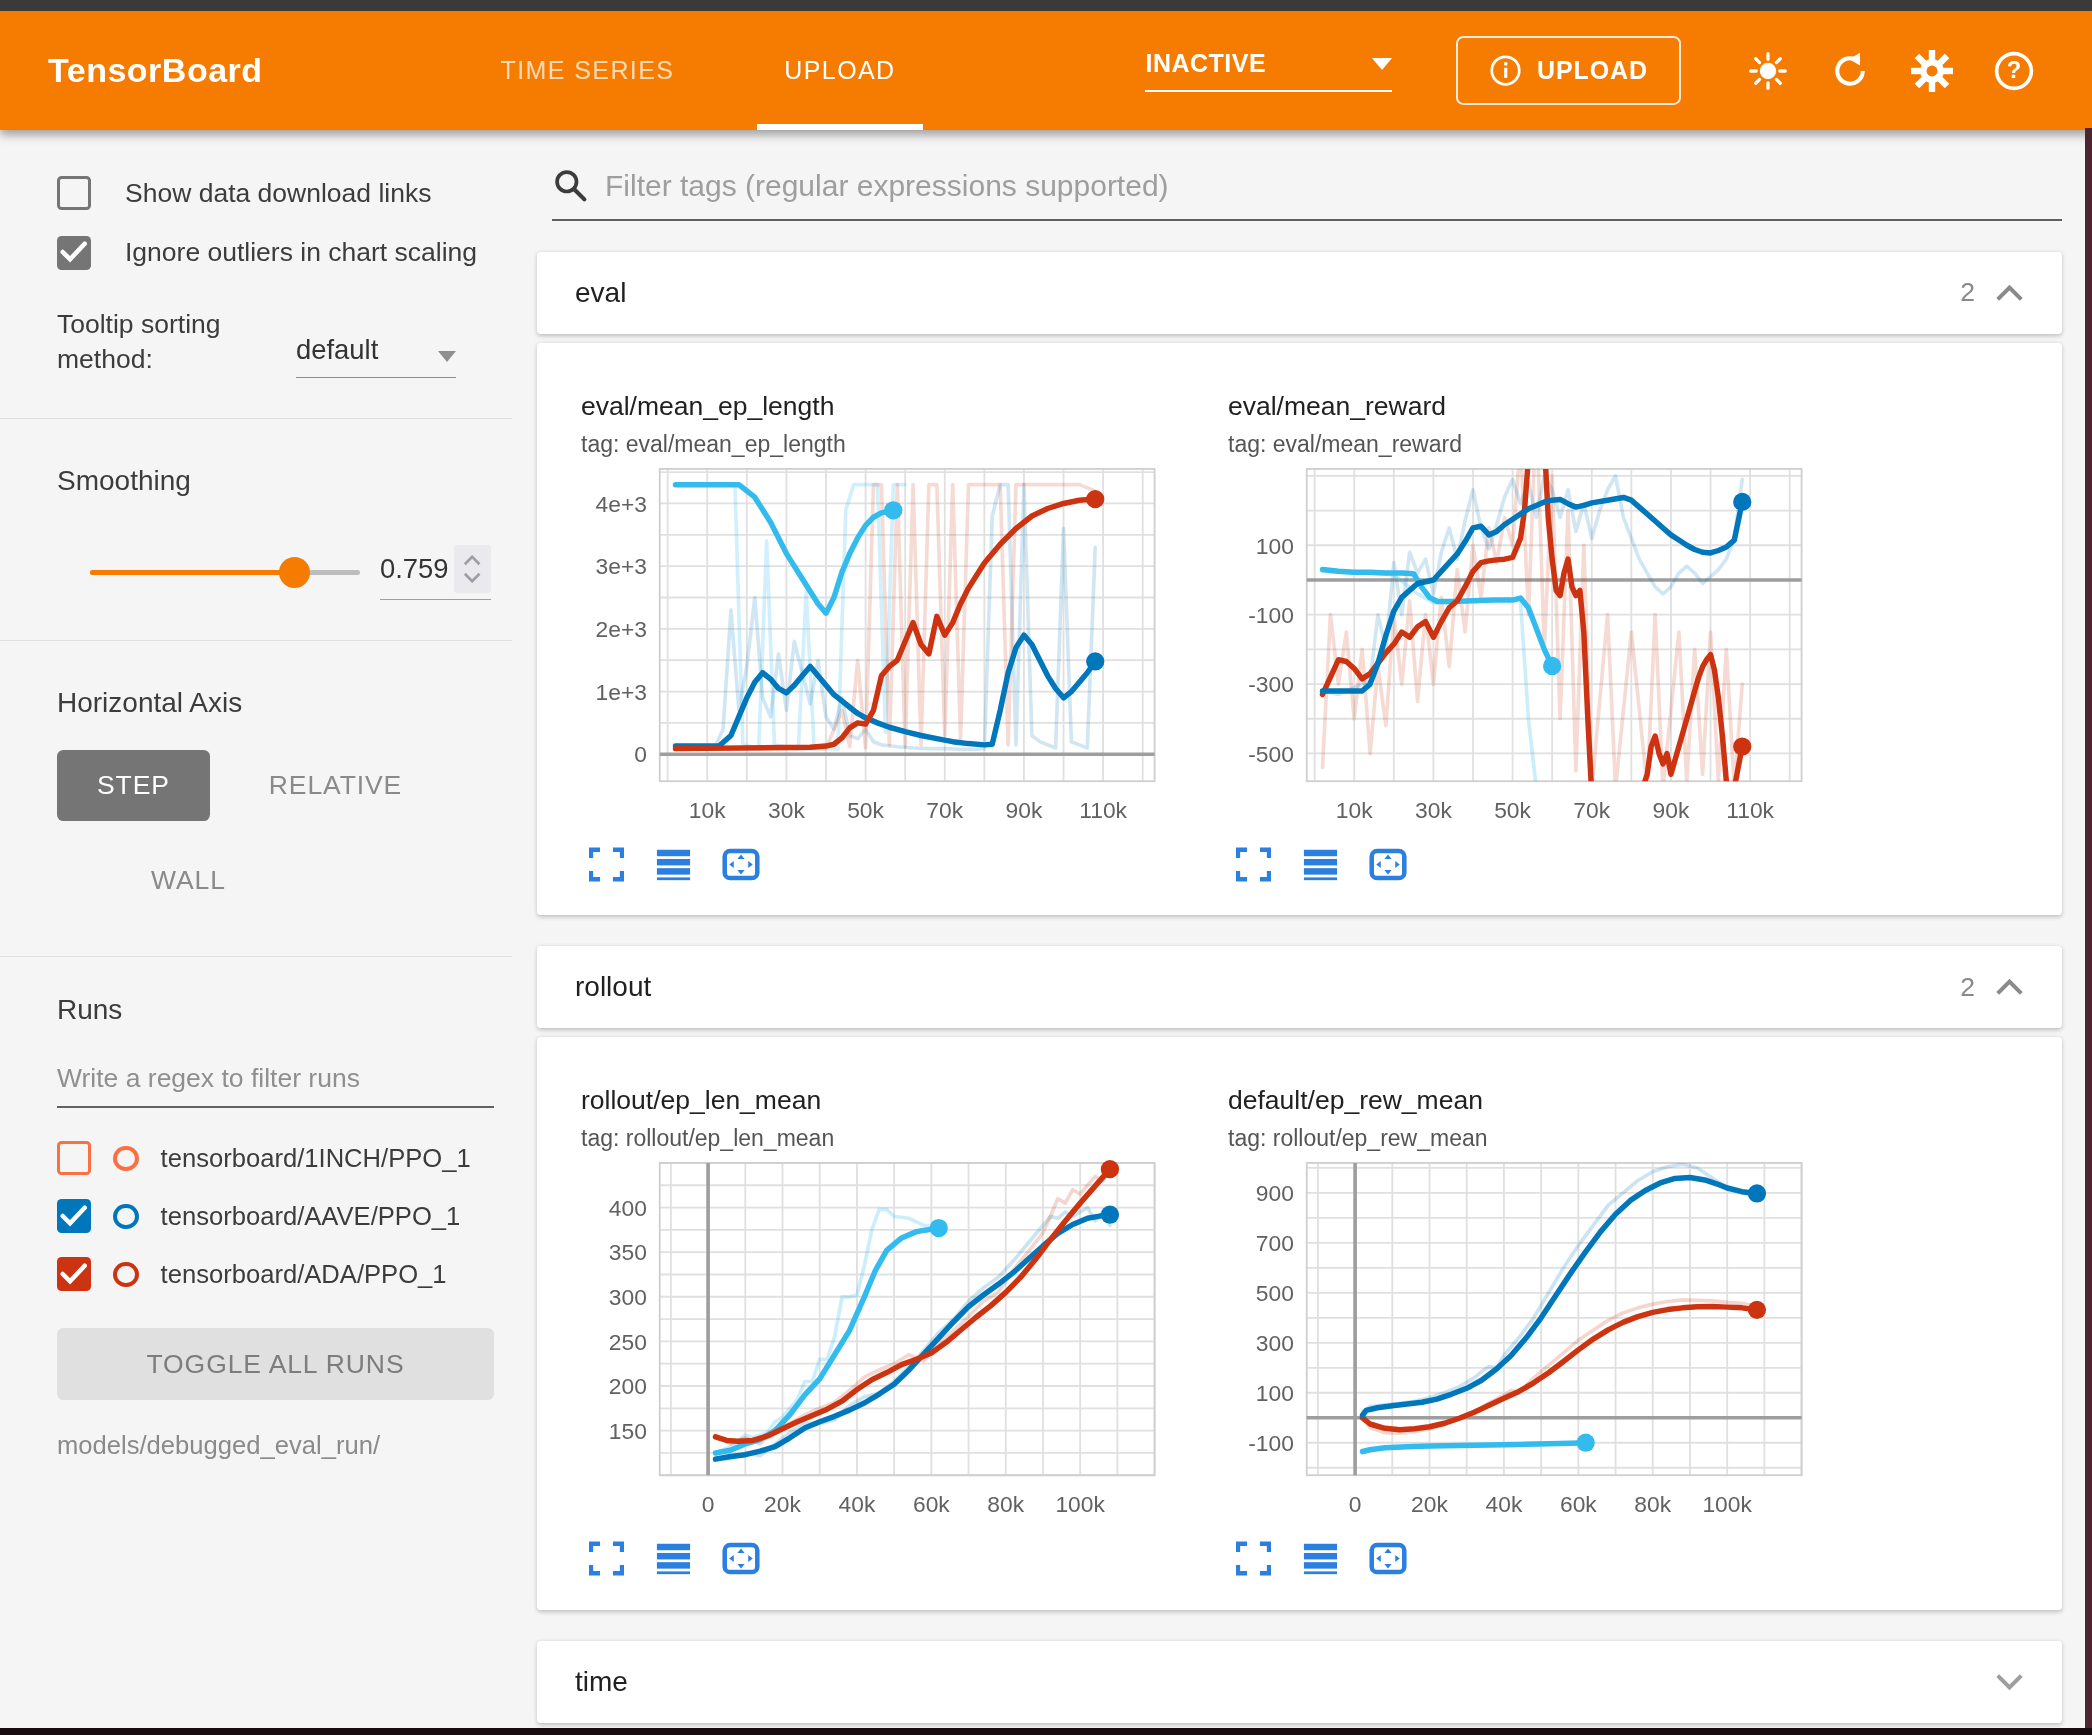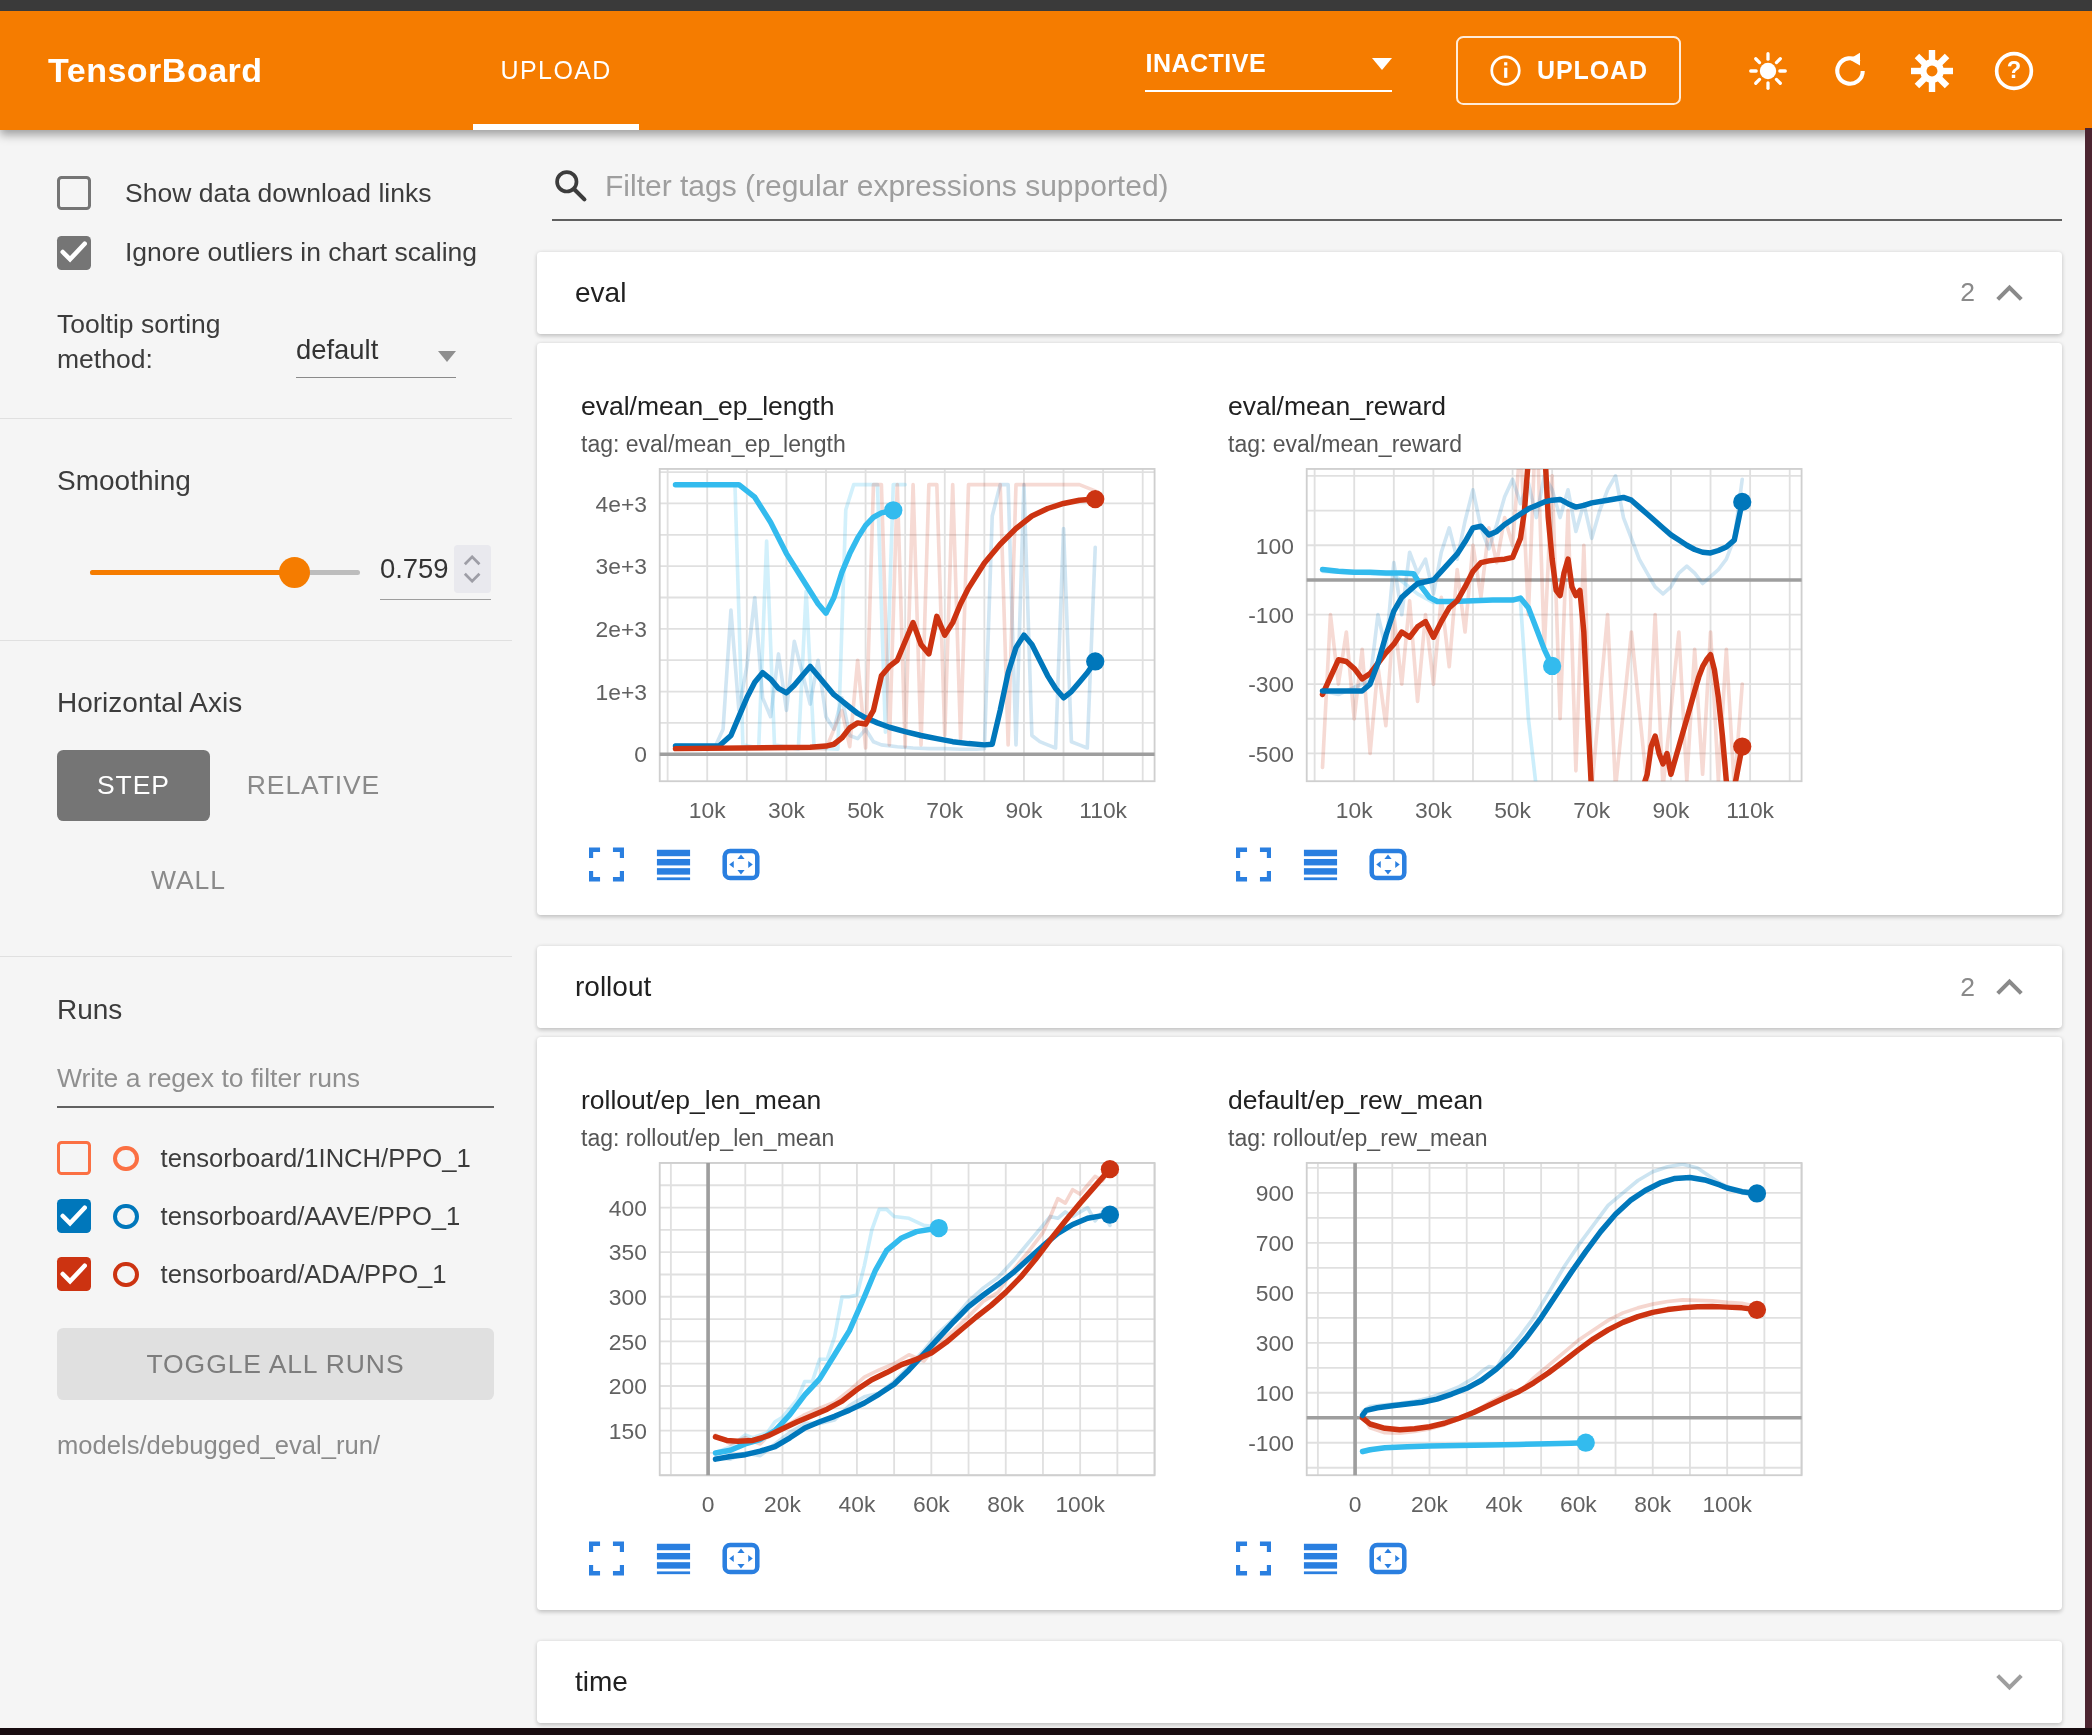--- a/index.html
+++ b/index.html
@@ -42,21 +42,21 @@
   .sec-title { font-size:28px; color:#3c3c3c; }
   .smooth-row { display:flex; align-items:center; margin-top:48px; }
   .slider { position:relative; width:270px; height:5.5px; margin-left:33px; background:#bdbdbd; border-radius:2.7px; flex:none; }
   .slider .fill { position:absolute; left:0; top:0; bottom:0; width:75.9%; background:#f57c00; border-radius:2.7px; }
   .slider .knob { position:absolute; left:75.9%; top:50%; width:31px; height:31px; margin:-15.5px 0 0 -15.5px; border-radius:50%; background:#f57c00; cursor:pointer; }
   .smooth-valbox { display:flex; align-items:center; margin-left:20px; border-bottom:1.8px solid #9e9e9e; padding-bottom:5.5px; }
   .smooth-val { font-size:27.4px; color:#333; }
   .spinner { width:37px; height:48px; background:#e9e9ee; border-radius:3.7px; margin-left:5.5px; display:flex; flex-direction:column; align-items:center; justify-content:center; gap:5.5px; cursor:pointer; }
   .axis-btns { display:flex; align-items:center; margin-top:31px; flex-wrap:wrap; }
   .btn-step { background:#757575; color:#fff; font-size:26.5px; letter-spacing:0.9px; border:none; border-radius:6.4px; padding:20px 40px; cursor:pointer; }
-  .btn-flat { background:none; border:none; color:#8a8a8a; font-size:26.5px; letter-spacing:0.9px; padding:20px 37px; cursor:pointer; }
+  .btn-flat { background:none; border:none; color:#8a8a8a; font-size:26.5px; letter-spacing:0.9px; padding:20px 37px; cursor:pointer;margin-left:22px; }
   .btn-wall { margin:24px 0 0 57px; }
   .runs-filter { margin-top:37px; padding-bottom:12.8px; border-bottom:2.7px solid #616161; width:437px; font-size:26.5px; color:#8f8f8f; }
   .runlist { margin-top:33px; }
   .runrow { display:flex; align-items:center; gap:22px; margin-bottom:24px; cursor:pointer; }
   .runrow .rl { font-size:25.6px; color:#3c3c3c; white-space:nowrap; }
   .rcircle { width:25.6px; height:25.6px; border-radius:50%; border:4.6px solid; background:#f5f5f5; flex:none; }
   .toggle-btn { width:437px; height:72px; background:#e0e0e0; border:none; border-radius:6.4px; color:#7d7d7d; font-size:26.5px; letter-spacing:0.9px; margin-top:12.8px; cursor:pointer; }
   .models-caption { font-size:25.6px; color:#8a8a8a; margin-top:31px; }
 
   
@@ -79,20 +79,21 @@
 </head>
 <body>
 
 <div class="topstrip"></div>
 <div class="rightstrip"></div>
 <div class="bottomstrip"></div>
 
 <div class="header">
   <div class="brand">TensorBoard</div>
   <div class="tabs">
+    <div class="tab">TIME SERIES</div>
     <div class="tab active">UPLOAD</div>
   </div>
   <div class="hright">
     <div class="inactive-dd">
       <div class="val">
           <span>INACTIVE</span>
         <span class="dd-arrow"></span>
         </div>
     </div>
     <button class="upload-btn">

